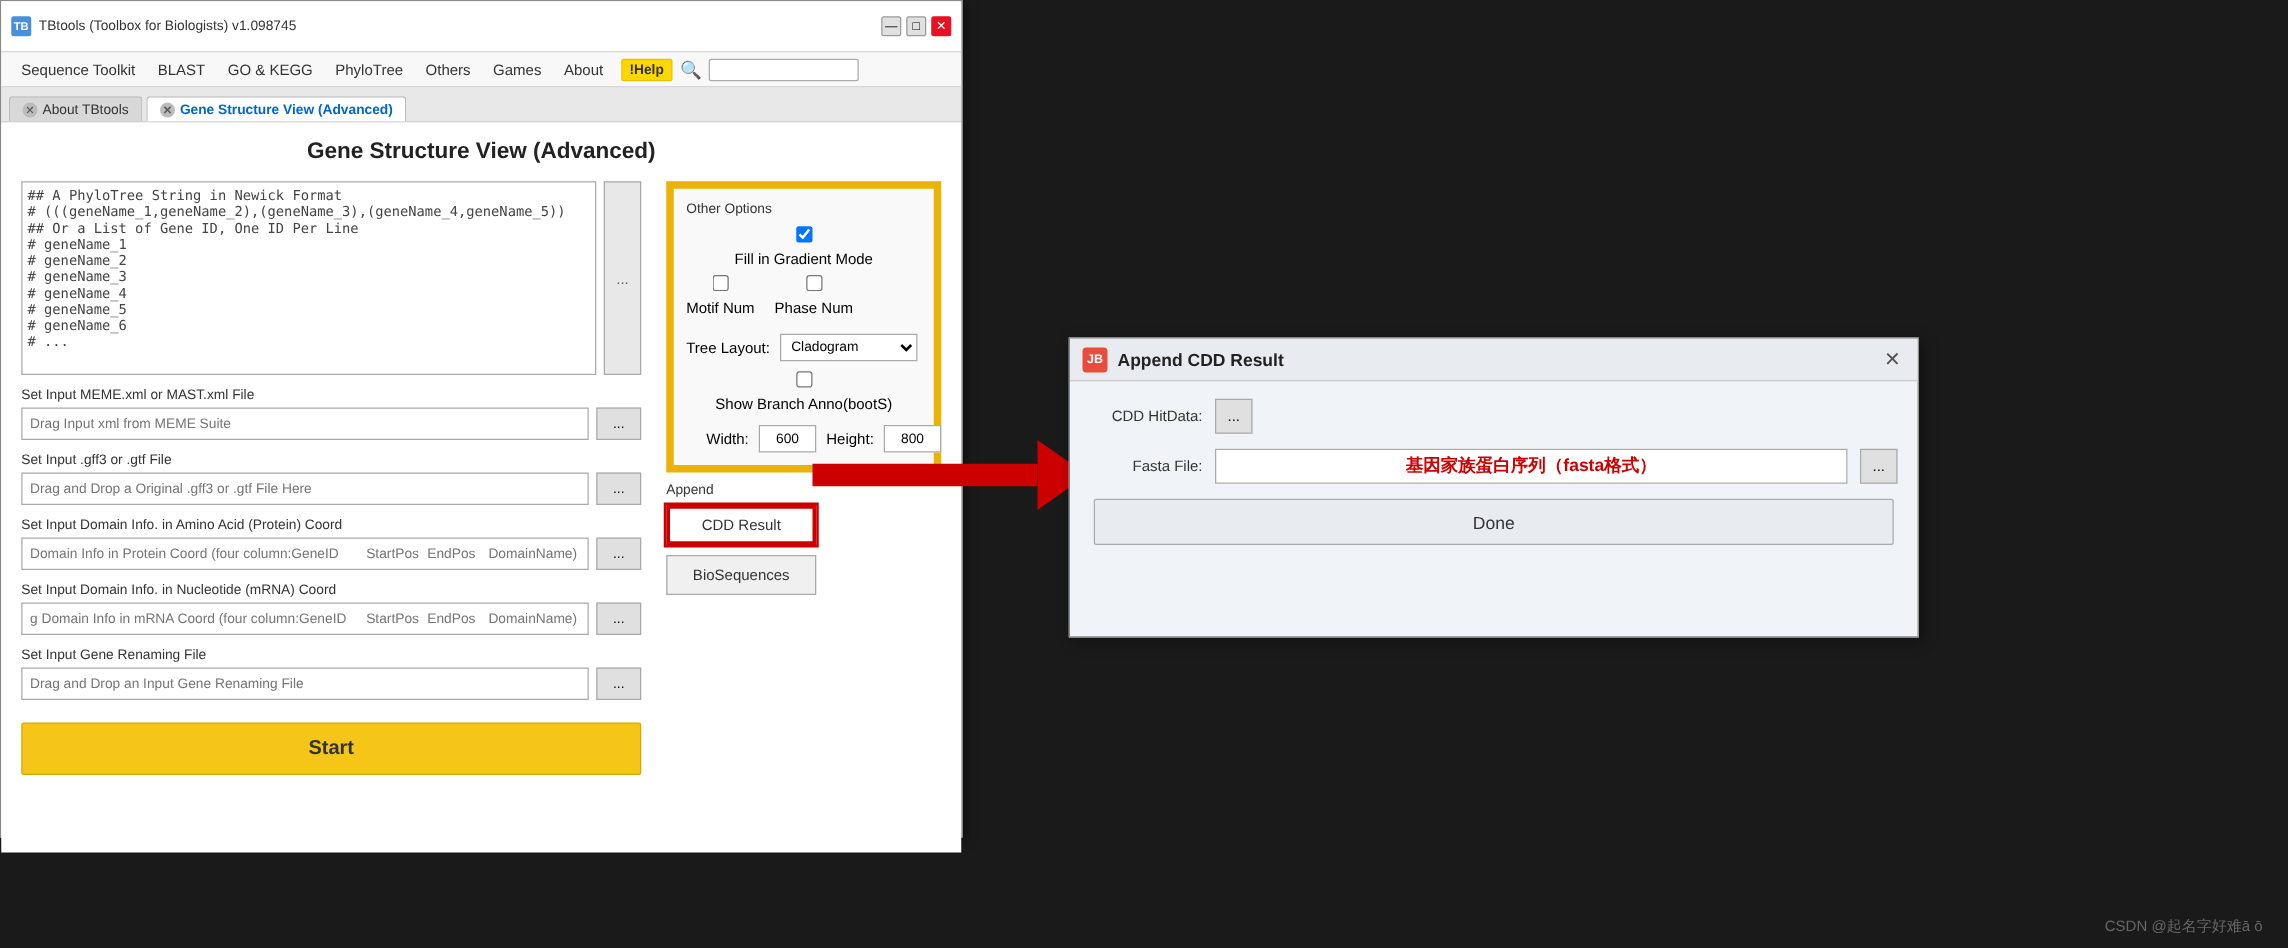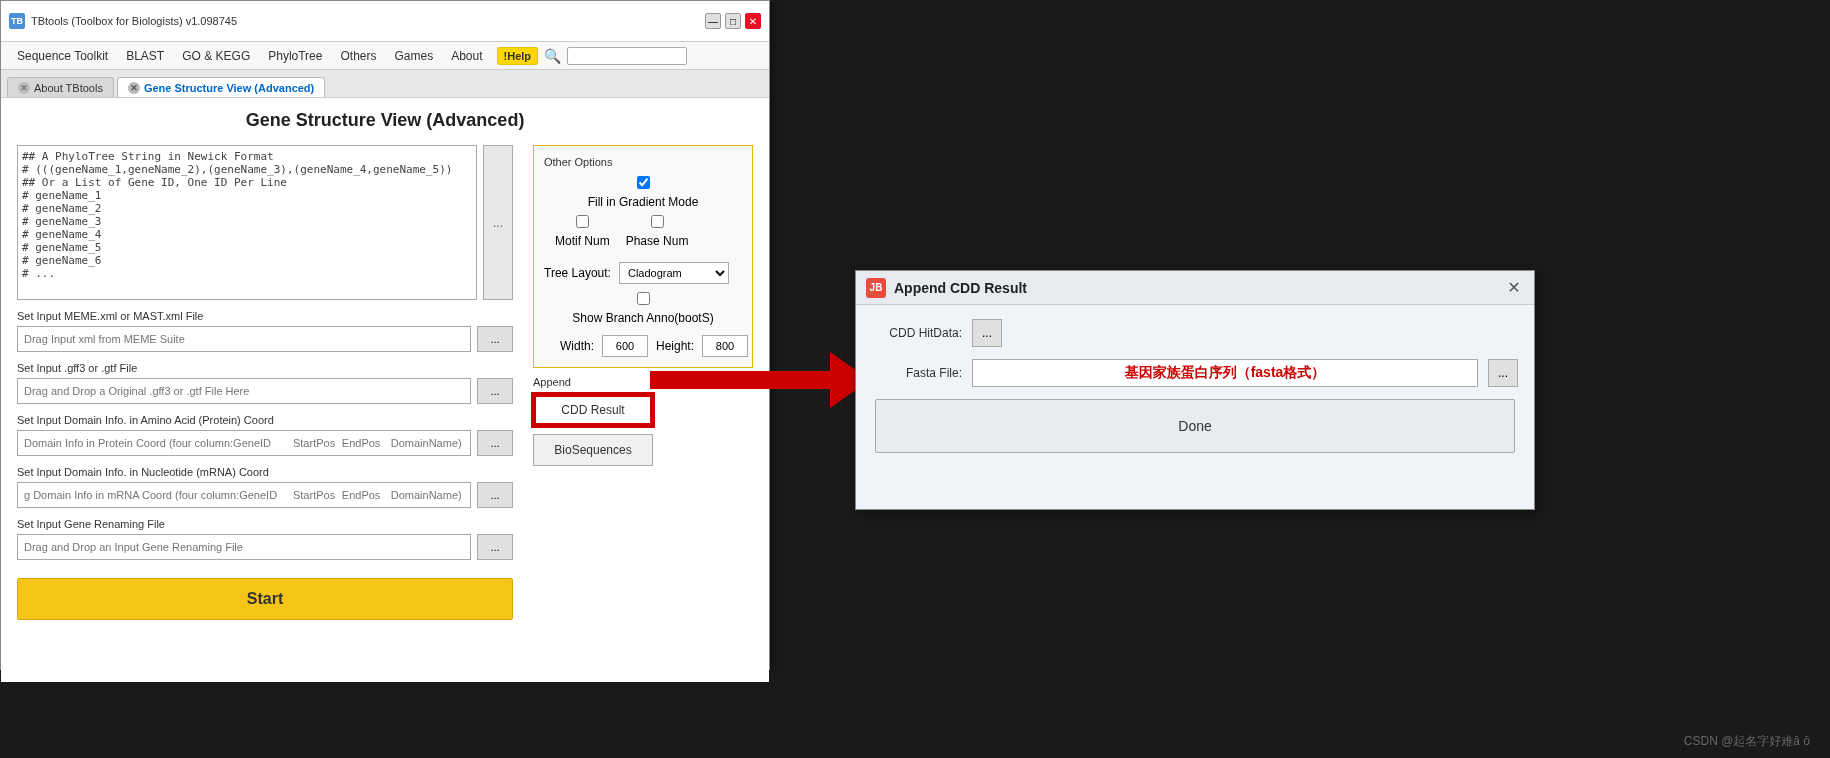--- a/index.html
+++ b/index.html
@@ -238,21 +238,21 @@
       height: 26px;
       border: 1px solid #aaa;
       background: #e0e0e0;
       cursor: pointer;
       font-size: 11px;
       display: flex; align-items: center; justify-content: center;
     }
 
     
     .other-options {
-      border: 1px solid #eab308;
+      border: 6px solid #eab308;
       background: #f9f9f9;
       padding: 10px;
       margin-bottom: 8px;
     }
 
     .other-options-title {
       font-size: 11px;
       color: #333;
       margin-bottom: 8px;
       font-weight: 500;
@@ -267,21 +267,20 @@
     }
 
     .checkbox-row input[type=checkbox] {
       margin: 0;
     }
 
     .two-checkbox {
       display: flex;
       gap: 16px;
       margin-bottom: 8px;
-      margin-left: 11px;
     }
 
     .tree-layout-row {
       display: flex;
       align-items: center;
       gap: 8px;
       margin-bottom: 8px;
     }
 
     .dropdown-select {
@@ -497,21 +496,21 @@
     }
 
     .cdd-done-row {
       display: flex;
       justify-content: center;
       margin-top: 4px;
     }
 
     .cdd-done-btn {
       width: 640px;
-      height: 54px;
+      height: 37px;
       background: #e8ecf0;
       border: 1px solid #aaa;
       cursor: pointer;
       font-size: 14px;
       color: #333;
       border-radius: 2px;
     }
 
     
     .csdn-watermark {

